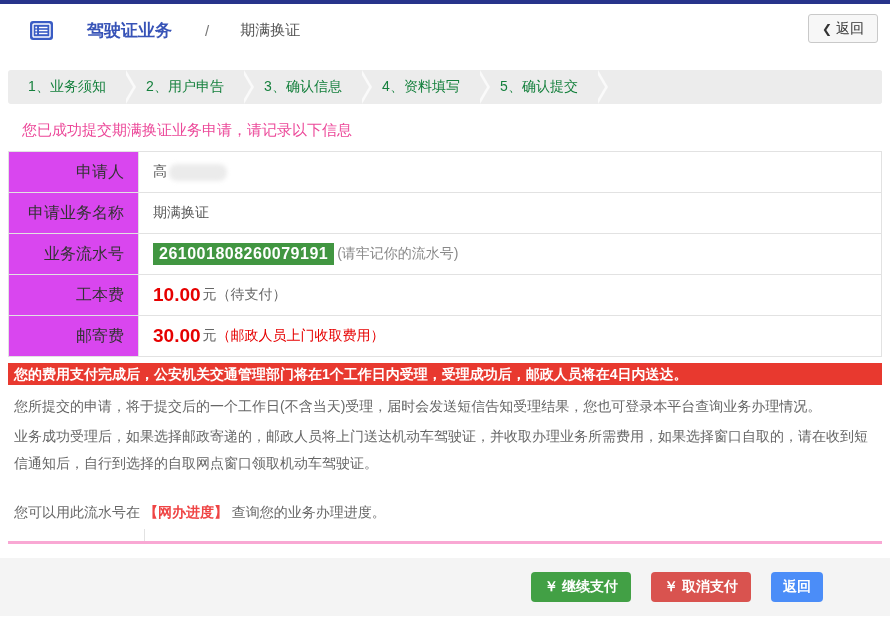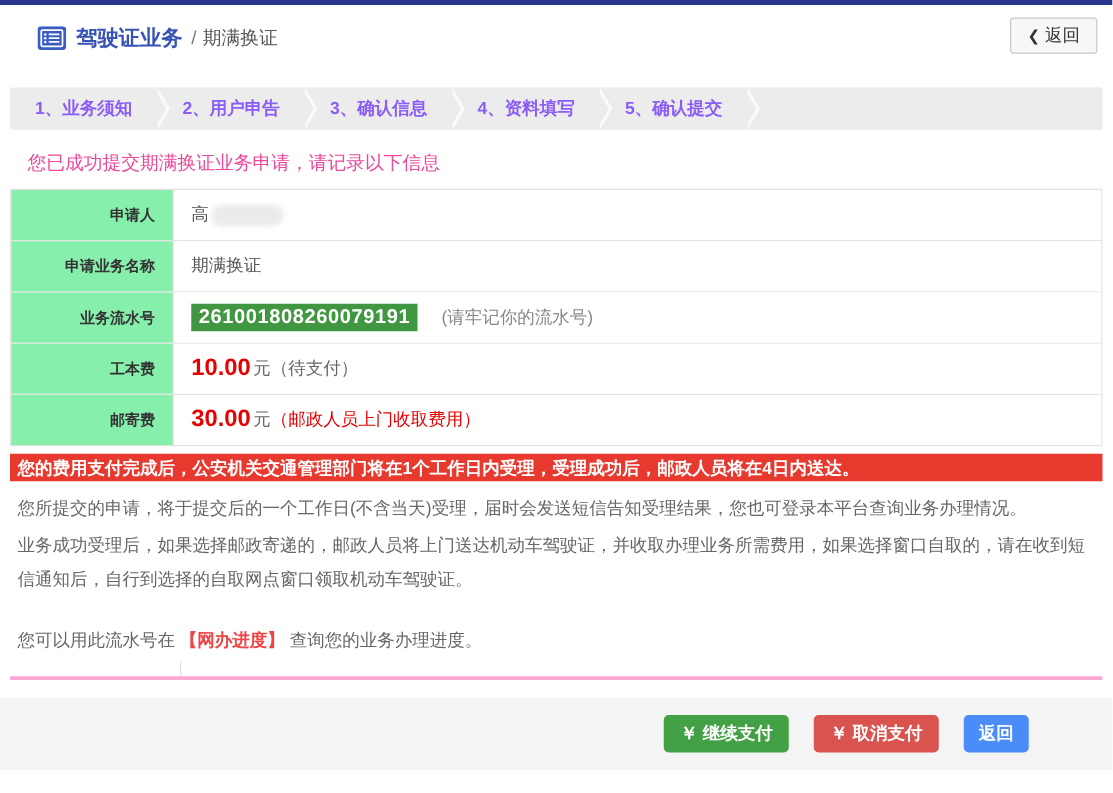--- a/index.html
+++ b/index.html
@@ -3,61 +3,61 @@
 <meta charset="utf-8">
 <style>
   * { box-sizing: border-box; margin: 0; padding: 0; }
   html,body { width:890px; height:634px; background:#fff; overflow:hidden;
     font-family:"Liberation Sans","DejaVu Sans",sans-serif; }
 
   
   .topline { height:4px; background:#27348b; }
 
   
-  .header { position:relative; height:52px; display:flex; align-items:center; padding-left:30px; }
+  .header { position:relative; height:52px; display:flex; align-items:center; padding-left:30px;gap:26px; }
   .hdr-icon { width:23px; height:19px; display:inline-block; }
   .hdr-title { margin-left:8px; font-size:17px; font-weight:bold; color:#3753b7; }
   .hdr-sep { margin:0 5px 0 7px; font-size:15px; color:#777; }
   .hdr-sub { font-size:15px; color:#555; }
   .back-btn { position:absolute; right:12px; top:10px; height:29px; padding:0 13px;
     background:#f7f7f7; border:1px solid #c9c9c9; border-radius:3px; font-size:14px; color:#333;
     display:flex; align-items:center; cursor:pointer; }
   .back-chev { font-size:12px; margin-right:4px; color:#333; }
 
   
   .steps { display:flex; align-items:stretch; height:34px; margin:14px 8px 0; background:#ececec;
     border-radius:3px; overflow:hidden; }
   .step { position:relative; width:118px; display:flex; align-items:center; justify-content:center;
-    color:#8b5cf6; font-weight:bold; font-size:14px; }
+    color:#15803d; font-weight:normal; font-size:14px; }
   .step::before, .step::after { content:""; position:absolute; top:0; width:0; height:0;
     border-top:17px solid transparent; border-bottom:17px solid transparent; }
   .step::before { right:-10px; border-left:10px solid #fafafa; z-index:1; }
   .step::after  { right:-7px;  border-left:10px solid #ececec; z-index:2; }
   .step-active { position:relative; z-index:3; width:146px; background:#2f84dd; color:#fff;
     font-weight:bold; font-size:14px; display:flex; align-items:center; justify-content:center;
     padding-left:6px;
     clip-path:polygon(0 0, calc(100% - 15px) 0, 100% 50%, calc(100% - 15px) 100%, 0 100%, 12px 50%); }
   .step-fill { flex:1; background:#ececec; }
 
   
   .message { margin:17px 8px 11px; padding-left:14px; font-size:15px; color:#ec4899; }
 
   
   .info-table { margin:0 8px; border:1px solid #e2e2e2; border-bottom:none; }
   .row { display:flex; border-bottom:1px solid #e2e2e2; height:41px; }
-  .row .label { width:130px; background:#86efac; border-right:1px solid #e2e2e2;
+  .row .label { width:130px; background:#d946ef; border-right:1px solid #e2e2e2;
     display:flex; align-items:center; justify-content:flex-end; padding-right:14px;
-    font-weight:bold; font-size:12px; color:#333; }
+    font-weight:normal; font-size:16px; color:#333; }
   .row .value { flex:1; background:#fff; display:flex; align-items:center; padding-left:14px;
     font-size:14px; color:#555; }
   .redacted { display:inline-block; width:58px; height:17px; margin-left:2px; border-radius:8px;
     background:#ebebeb; filter:blur(2px); }
   .serial-badge { background:#419641; color:#fff; font-weight:bold; font-size:16px;
     padding:2px 6px; letter-spacing:.5px; }
-  .serial-note { color:#888; margin-left:19px; }
+  .serial-note { color:#888; margin-left:3px; }
   .amount { color:#e60000; font-weight:bold; font-size:19px; }
   .unit { color:#666; margin-left:2px; }
   .fee-note { color:#666; }
   .fee-note-red { color:#e60000; }
 
   
   .warning { margin:6px 8px 0; background:#e8392f; color:#fff; font-weight:bold; font-size:14px;
     line-height:22px; padding-left:6px; white-space:nowrap; }
 
   

